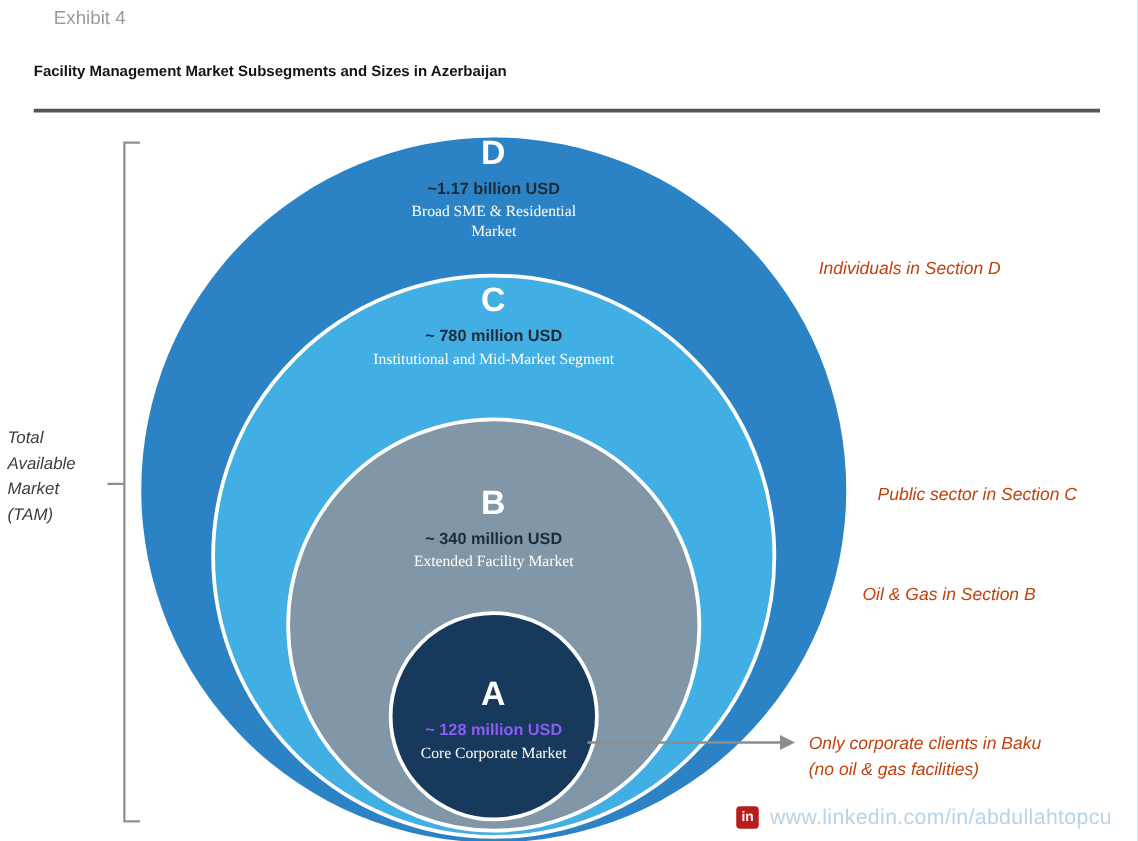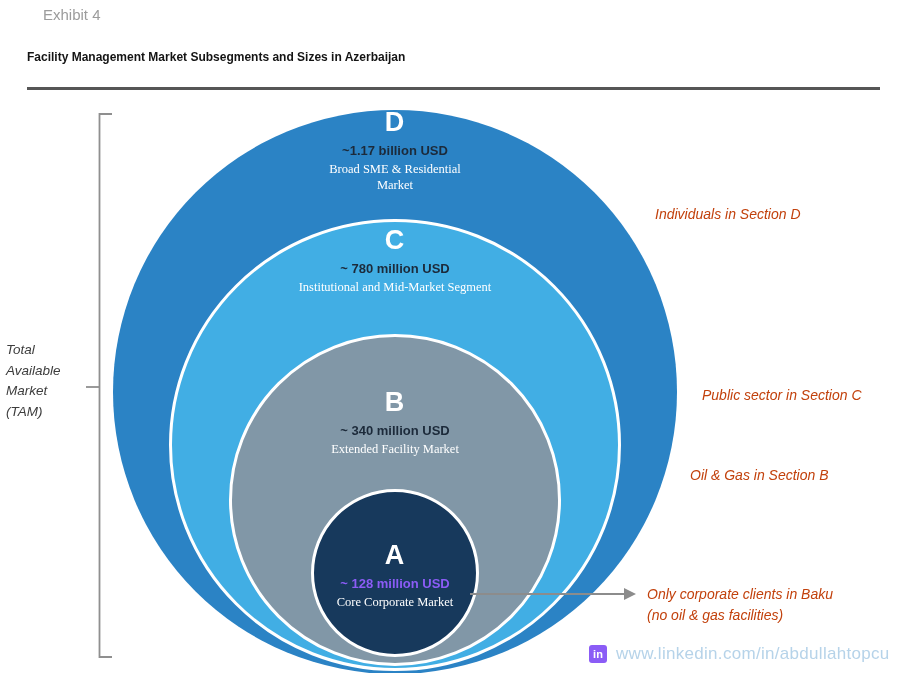--- a/index.html
+++ b/index.html
@@ -38,21 +38,21 @@
   .annotation{position:absolute;font-style:italic;font-size:14px;color:#c2410c;z-index:7;line-height:21px;}
   .anno-d{left:655px;top:204px;}
   .anno-c{left:702px;top:342px;margin-top:43px;}
   .anno-b{left:690px;top:465px;}
   .anno-a{left:647px;top:584px;font-style:italic;}
 
   .anno-arrow{position:absolute;left:466px;top:585px;z-index:8;}
 
   .footer{position:absolute;left:589px;top:644px;display:flex;align-items:center;z-index:9;}
   .li-icon{
-    width:18px;height:18px;background:#8b5cf6;border-radius:3px;color:#ffffff;
+    width:18px;height:18px;background:#b91c1c;border-radius:3px;color:#ffffff;
     font-size:11px;font-weight:bold;display:flex;align-items:center;justify-content:center;
   }
   .li-url{margin-left:9px;font-size:17px;color:#B6D3E9;letter-spacing:0.3px;}
 </style>
 </head>
 <body>
 
 <div class="canvas">
 
   <div class="exhibit-label">Exhibit 4</div>

